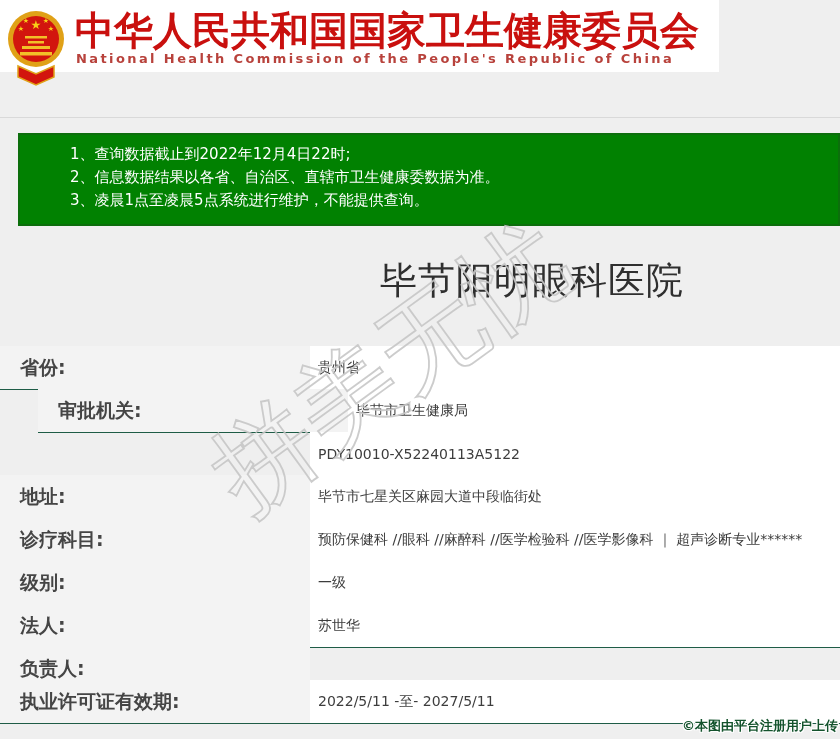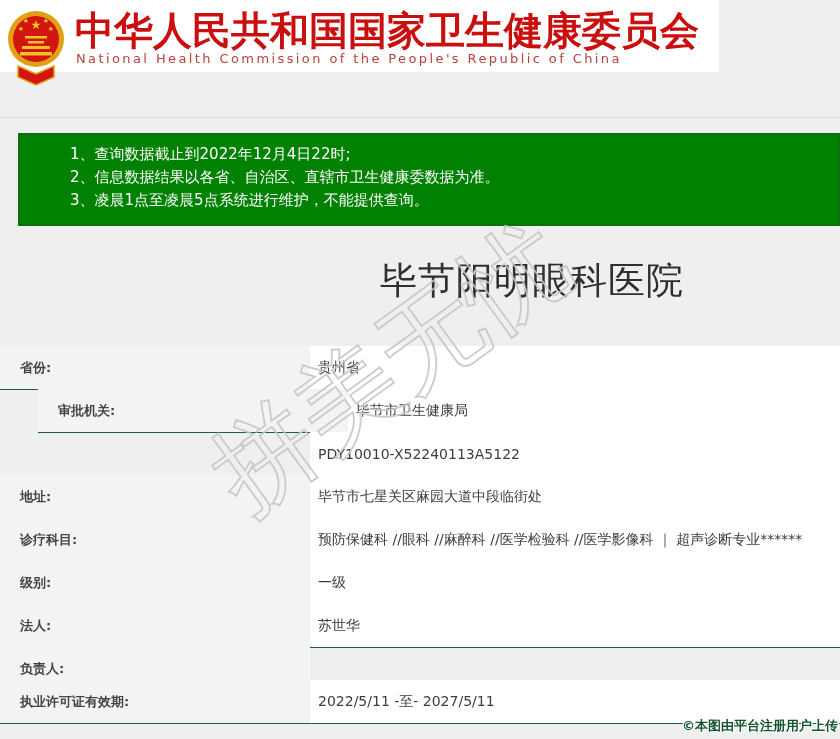--- a/index.html
+++ b/index.html
@@ -22,21 +22,21 @@
     width:60px; height:84px; z-index:3;
   }
   .title-cn{
     position:absolute; left:75px; top:4px;
     font-size:39px; font-weight:700;
     color:#c9100e; letter-spacing:0px;
     white-space:nowrap; z-index:2;
   }
   .title-en{
     position:absolute; left:76px; top:51px;
-    font-size:13px; font-weight:400;
+    font-size:13px; font-weight:700;
     color:#b8423c; letter-spacing:2.4px;
     white-space:nowrap; z-index:2;
   }
   .thin-divider{
     position:absolute; left:0; top:117px;
     width:840px; height:1px; background:#d9d9d9;
   }
   
   .notice-box{
     position:absolute; left:18px; top:133px;
@@ -63,21 +63,21 @@
   .row{
     position:absolute; left:0; width:840px; height:43px;
     border-bottom:1px solid #1e5c46;
     box-sizing:content-box; z-index:2;
   }
   .cell-label{
     position:absolute; left:0; top:0; bottom:0; width:290px;
     background:#f3f3f3;
     display:flex; align-items:center;
     padding-left:20px;
-    font-size:13px; font-weight:700; color:#454545;
+    font-size:19px; font-weight:700; color:#454545;
     white-space:nowrap;
   }
   .cell-value{
     position:absolute; left:310px; right:0; top:0; bottom:0;
     background:#ffffff;
     display:flex; align-items:center;
     padding-left:8px;
     font-size:14px; font-weight:400; color:#3d3d3d;
     white-space:nowrap; overflow:hidden;
   }

